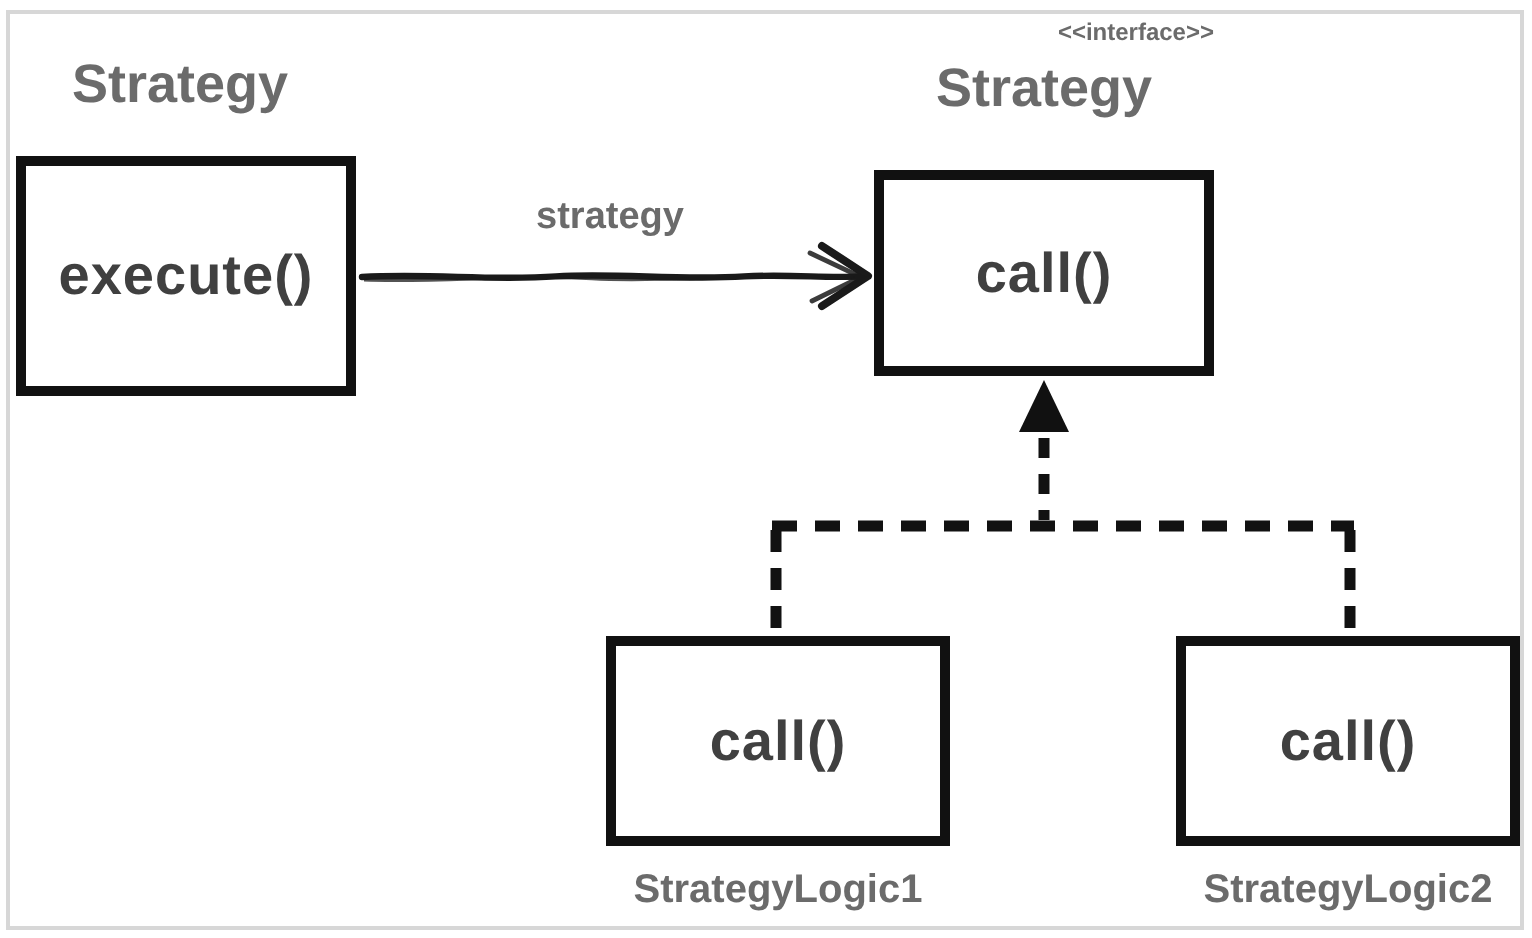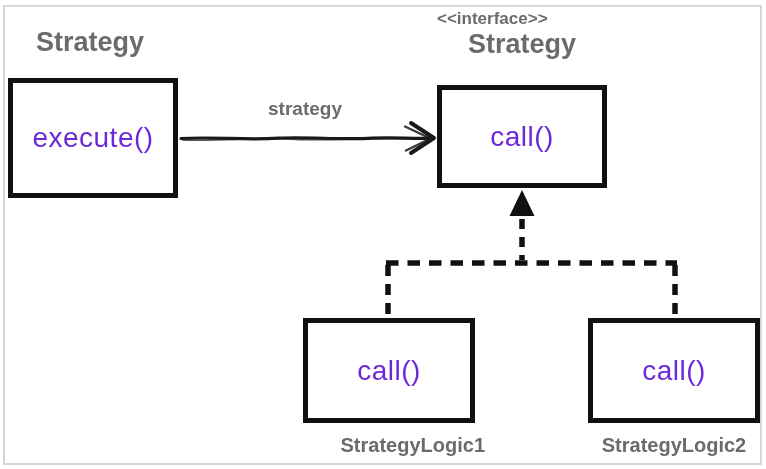--- a/index.html
+++ b/index.html
@@ -25,36 +25,36 @@
     background: #ffffff;
   }
   .node {
     position: absolute;
     box-sizing: border-box;
     border: 5px solid #111111;
     background: #ffffff;
     display: flex;
     align-items: center;
     justify-content: center;
-    font-weight: normal;
+    font-weight: bold;
     font-size: 28px;
-    color: #6d28d9;
+    color: #404040;
     letter-spacing: 0.5px;
   }
   .gray-label {
     position: absolute;
     color: #6b6b6b;
     font-weight: bold;
     white-space: nowrap;
   }
   .ctx-title   { left: 36px;  top: 27px;  font-size: 27px; }
-  .stereo      { left: 437px; top: 9px;   width: 170px; text-align: left; font-size: 17px; }
+  .stereo      { left: 437px; top: 9px;   width: 170px; text-align: right; font-size: 12px; }
   .strat-title { left: 437px; top: 29px;  width: 170px; text-align: center; font-size: 27px; }
   .arrow-label { left: 230px; top: 98px;  width: 150px; text-align: center; font-size: 19px; }
-  .impl1-label { left: 293px; top: 434px; width: 192px; text-align: right; font-size: 20px; }
+  .impl1-label { left: 293px; top: 434px; width: 192px; text-align: center; font-size: 20px; }
   .impl2-label { left: 578px; top: 434px; width: 192px; text-align: center; font-size: 20px; }
 
   .ctx-box   { left: 8px;   top: 78px;  width: 170px; height: 120px; }
   .strat-box { left: 437px; top: 85px;  width: 170px; height: 103px; }
   .impl1-box { left: 303px; top: 318px; width: 172px; height: 105px; }
   .impl2-box { left: 588px; top: 318px; width: 172px; height: 105px; }
 
   .connector-layer {
     position: absolute;
     left: 0;

